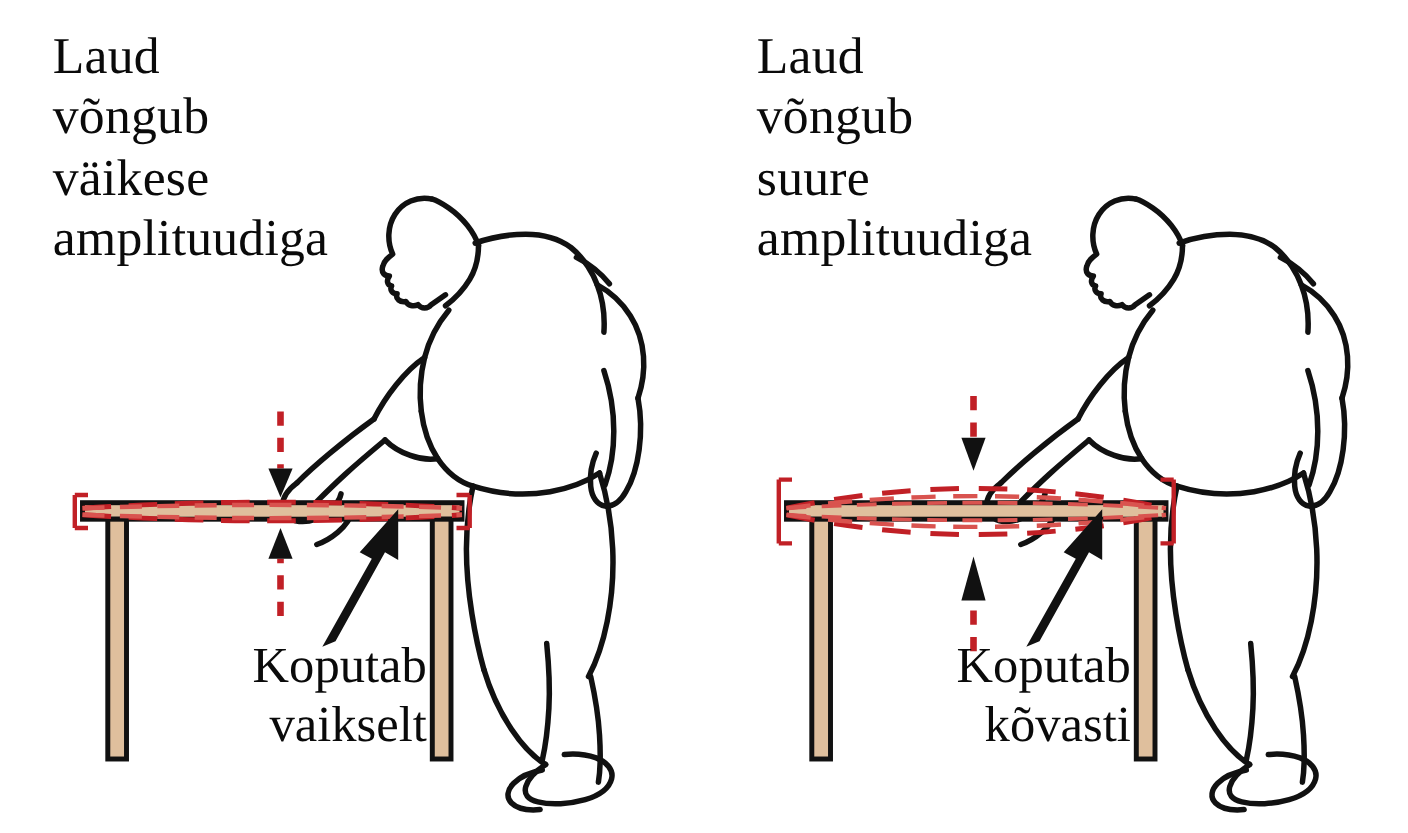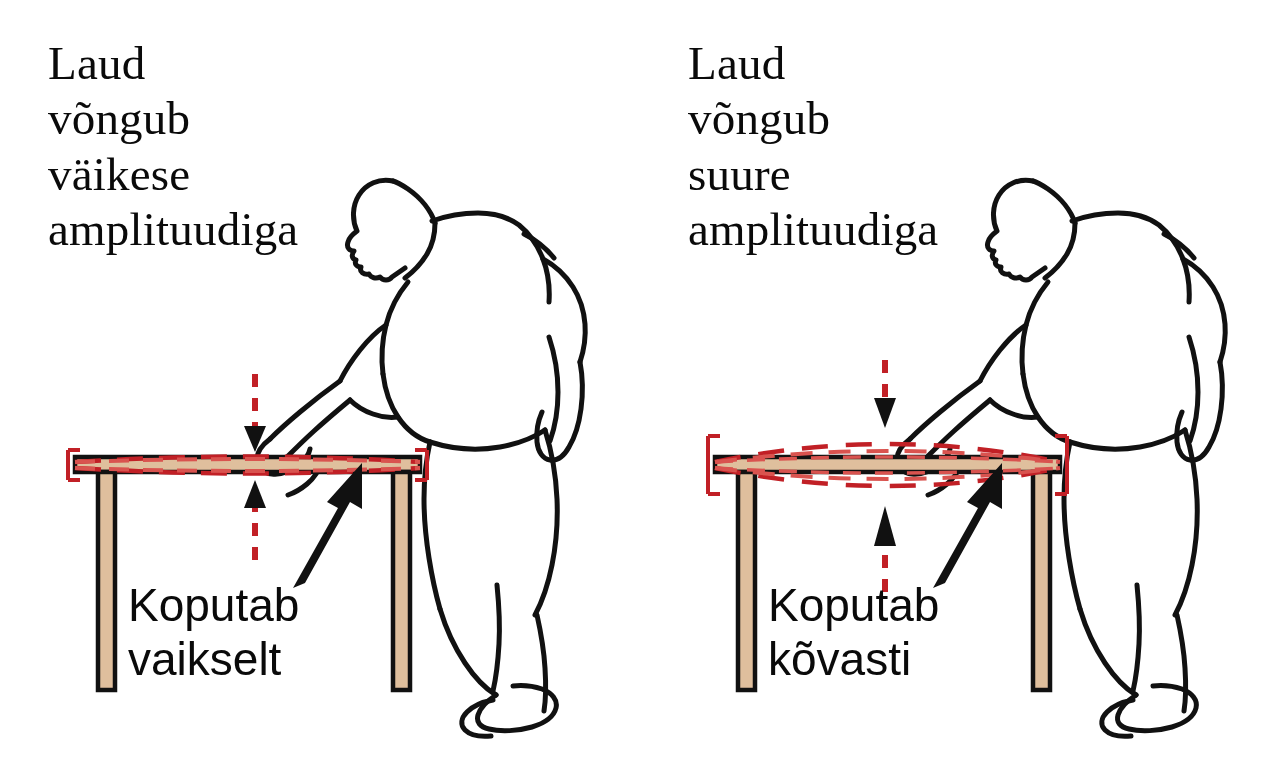--- a/index.html
+++ b/index.html
@@ -26,40 +26,40 @@
     top: 0;
     width: 640px;
     height: 757px;
   }
   #panel-left  { left: 0; }
   #panel-right { left: 640px; }
 
   .caption-heading {
     position: absolute;
     left: 48px;
-    top: 36px;
+    top: 24px;
     width: 360px;
     font-size: 47px;
     line-height: 1.18;
     letter-spacing: 0.2px;
     color: #0a0a0a;
     white-space: pre-line;
     font-family: "Liberation Serif", "DejaVu Serif", serif;
   }
   .caption-note {
     position: absolute;
     left: 128px;
     top: 578px;
     width: 260px;
     font-size: 46px;
     line-height: 1.18;
-    text-align: left;
+    text-align: right;
     color: #0a0a0a;
     white-space: pre-line;
-    font-family: Liberation Sans, sans-serif;
+    font-family: Liberation Serif, serif;
   }
   svg.scene {
     position: absolute;
     left: 0;
     top: 0;
     width: 640px;
     height: 757px;
     overflow: visible;
   }
   .ink   { fill: none; stroke: #111111; stroke-width: 5; stroke-linejoin: round; stroke-linecap: round; }

